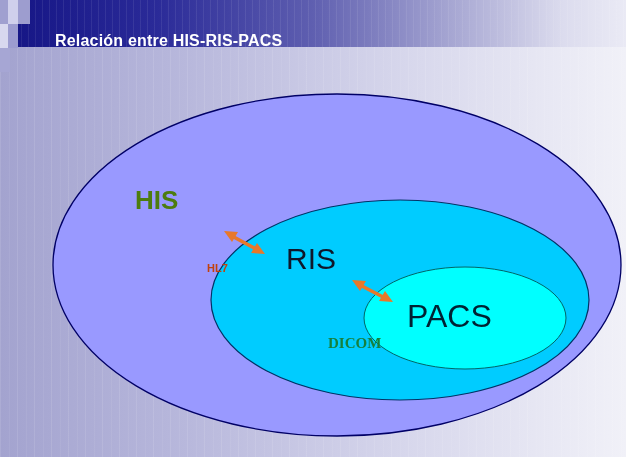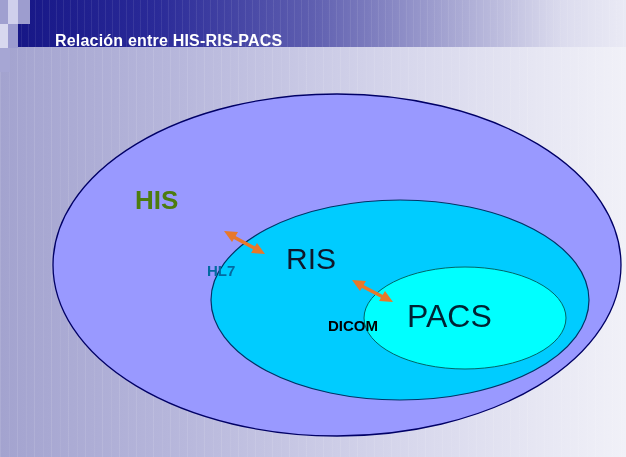--- a/index.html
+++ b/index.html
@@ -47,14 +47,14 @@
   <g>
     <line x1="358" y1="284" x2="385" y2="298" stroke="#e8782a" stroke-width="3.5"></line>
     <polygon points="352,280 366,281 360,291" fill="#e8782a"></polygon>
     <polygon points="393,302 379,301 385,291" fill="#e8782a"></polygon>
   </g>
 </svg>
 
 <div class="lbl" style="left:135px;top:185px;font-size:26px;font-weight:bold;color:#4d7c0f;">HIS</div>
 <div class="lbl" style="left:286px;top:242px;font-size:30px;color:#0f172a;">RIS</div>
 <div class="lbl" style="left:407px;top:298px;font-size:32px;color:#002233;">PACS</div>
-<div class="lbl" style="left:207px;top:262px;font-size:15px;font-weight:bold;color:#0369a1;">HL7</div>
-<div class="lbl" style="left:328px;top:317px;font-size:15px;font-weight:bold;color:#000000;">DICOM</div>
+<div class="lbl" style="left:207px;top:262px;font-size:11px;font-weight:bold;color:#c2410c;">HL7</div>
+<div class="lbl" style="left:328px;top:335px;font-size:15px;font-weight:bold;color:#15803d;font-family:Liberation Serif, serif;">DICOM</div>
 
 </body></html>

